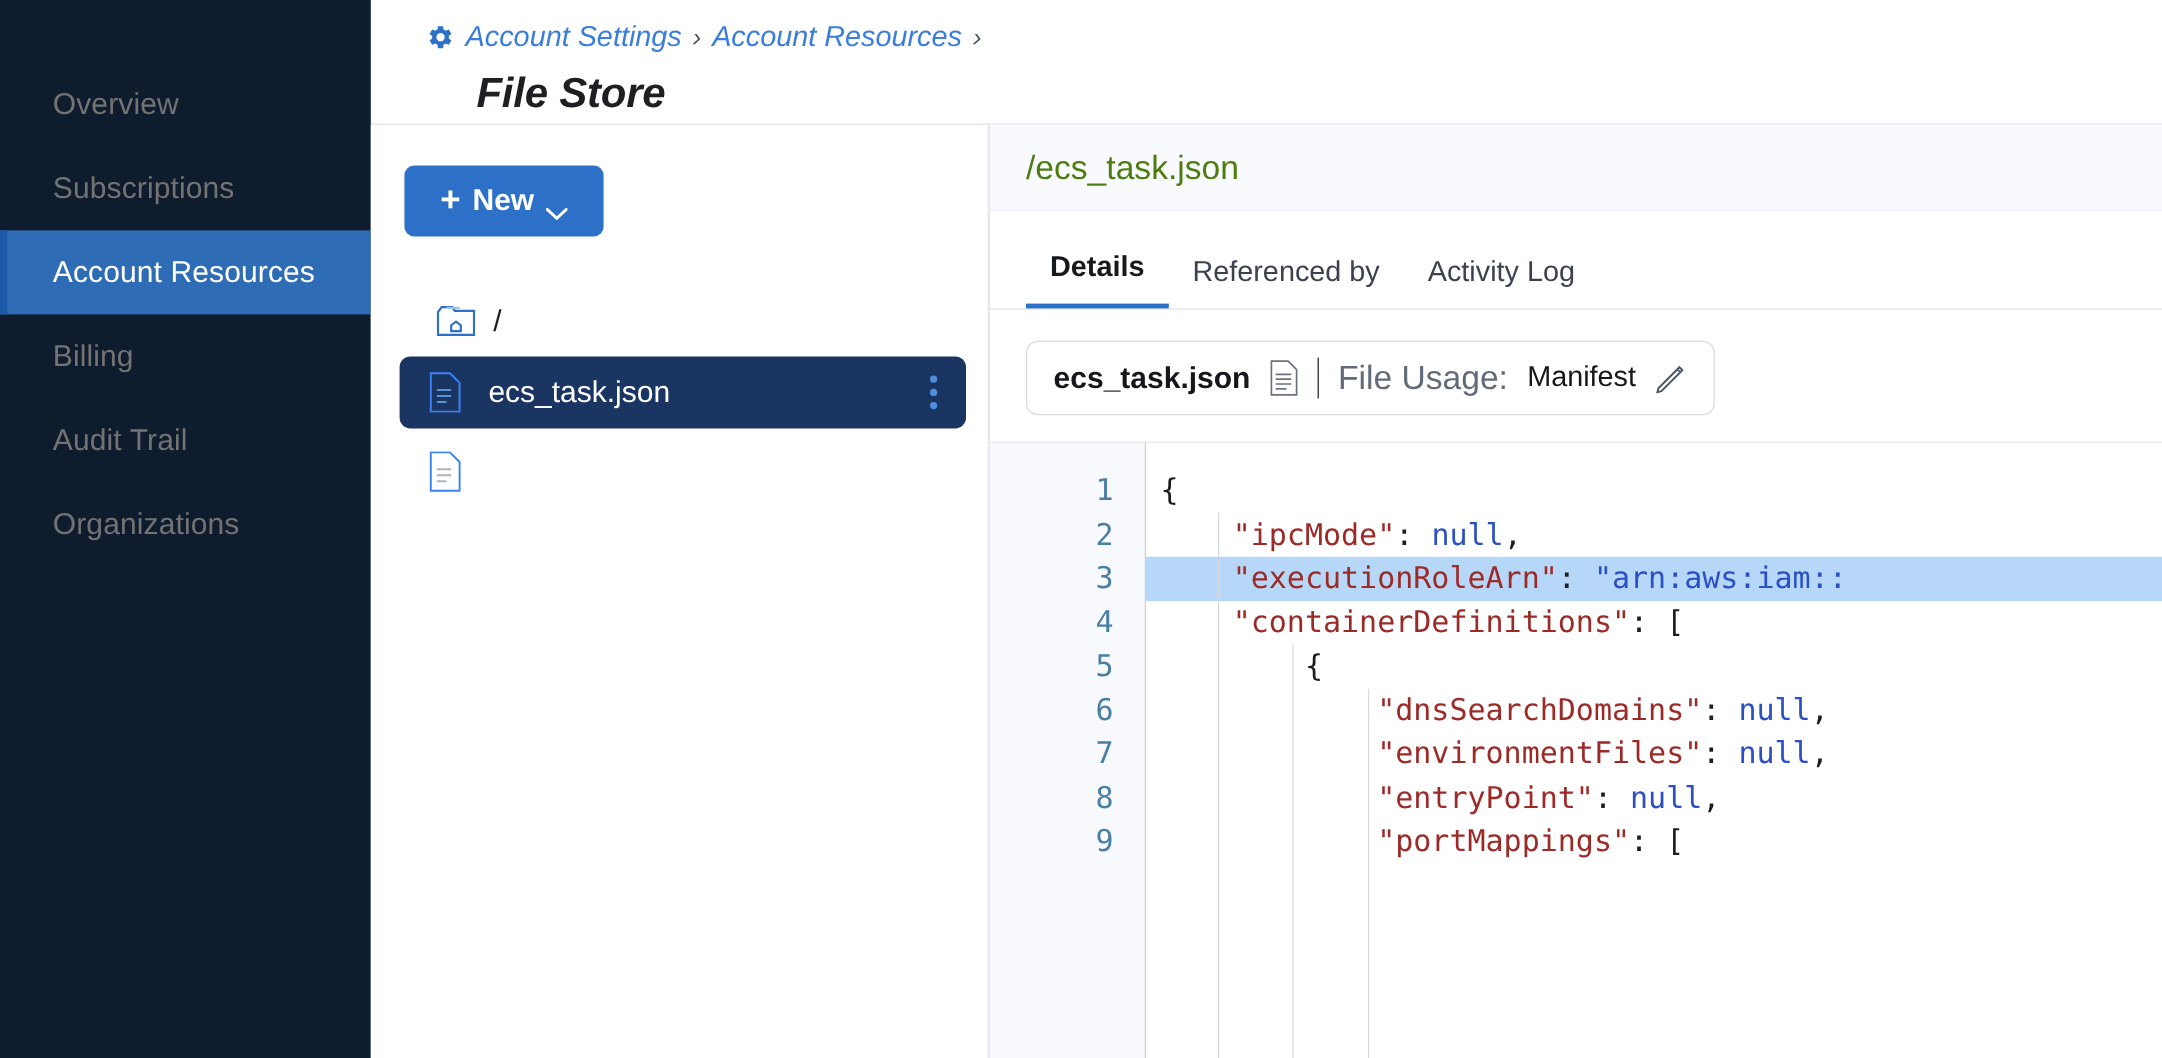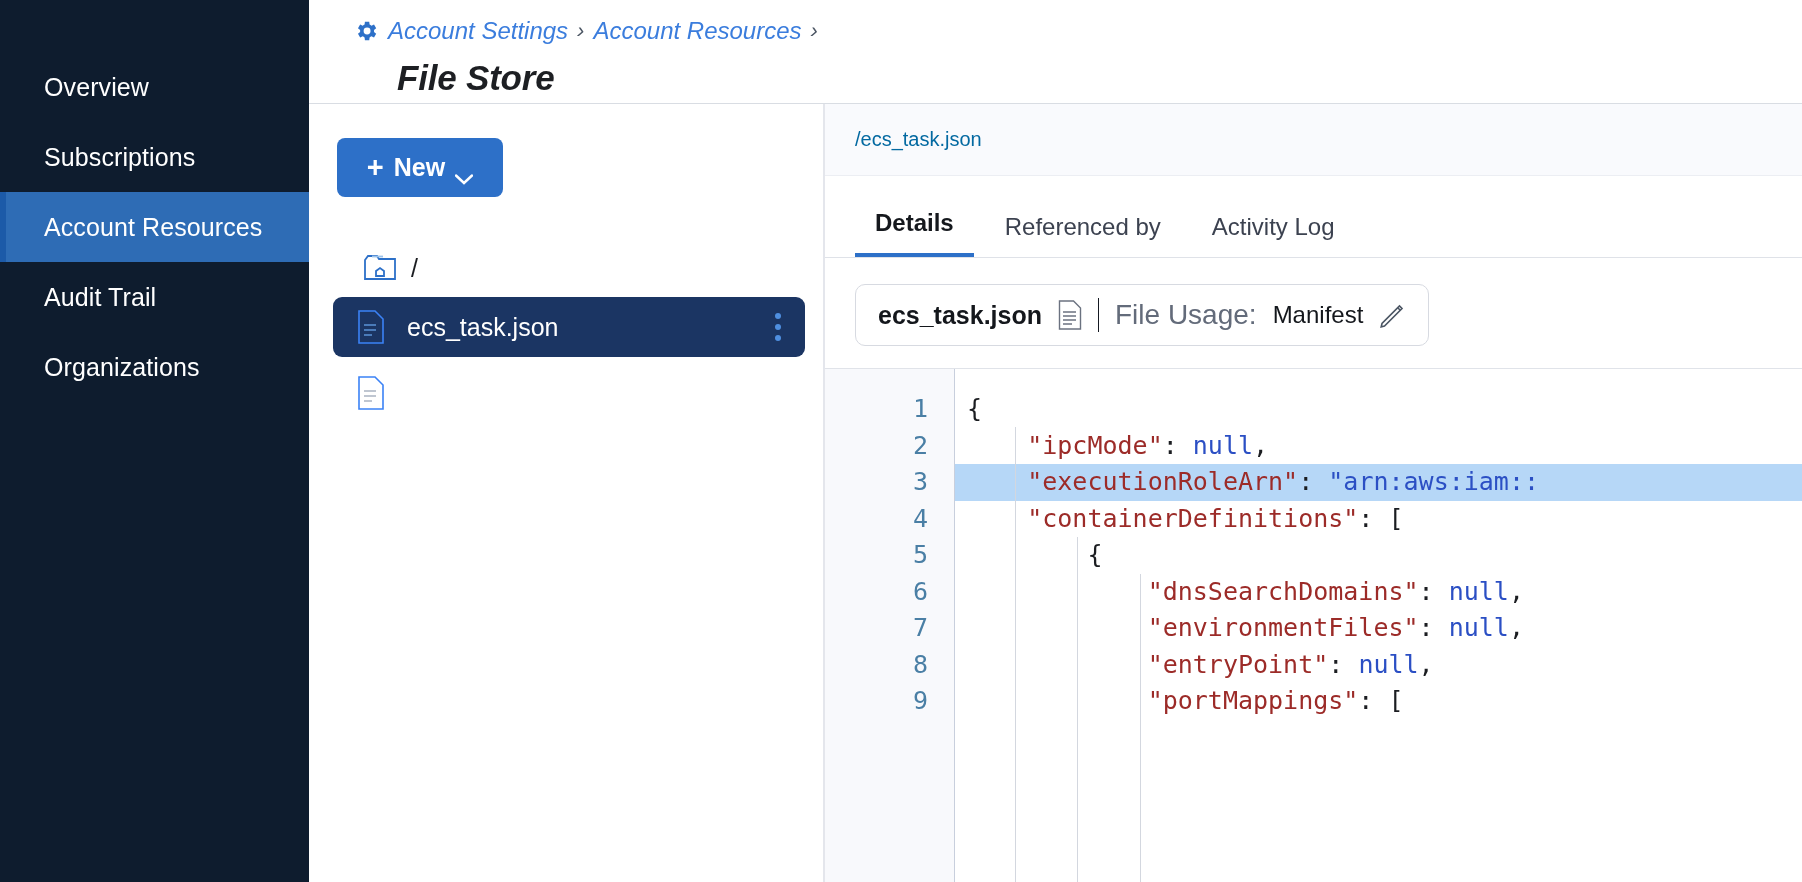--- a/index.html
+++ b/index.html
@@ -15,21 +15,21 @@
   .sidebar {
     width: 309px; min-width: 309px; height: 882px;
     background: #0e1c2e;
     padding-top: 52px;
     position: relative;
   }
   .nav-item {
     height: 70px;
     display: flex; align-items: center;
     padding-left: 44px;
-    color: #ffffff;
+    color: #737373;
     font-size: 25px;
     letter-spacing: .1px;
     cursor: pointer;
     white-space: nowrap;
   }
   .nav-item.active {
     background: #2e6cb5;
     color: #ffffff;
     border-left: 6px solid #1c5aa8;
     padding-left: 38px;
@@ -102,25 +102,25 @@
 
   
   .detail-panel { flex: 1; min-width: 0; display: flex; flex-direction: column; background: #fff; border-left: 1px solid #e4e6ec; }
   .path-bar {
     height: 72px; min-height: 72px;
     background: #f9fafd;
     border-bottom: 1px solid #eceef3;
     display: flex; align-items: center;
     padding-left: 30px;
   }
-  .path-text { font-size: 20px; color: #0369a1; }
+  .path-text { font-size: 28px; color: #4d7c0f; }
 
   .tabs {
     height: 82px; min-height: 82px;
-    display: flex; align-items: flex-end; gap: 11px;
+    display: flex; align-items: flex-end; gap: 0;
     padding-left: 30px;
     border-bottom: 1px solid #dfe2e8;
   }
   .tab {
     font-size: 24px; color: #3c4250;
     padding: 0 20px 16px 20px;
     cursor: pointer; white-space: nowrap;
   }
   .tab.active { color: #15181d; font-weight: bold; border-bottom: 4px solid #2d70c8; }
 
@@ -184,20 +184,23 @@
 
   <nav class="sidebar">
     <div class="nav-item">
       <span>Overview</span>
     </div>
     <div class="nav-item">
       <span>Subscriptions</span>
     </div>
     <div class="nav-item active">
       <span>Account Resources</span>
+    </div>
+    <div class="nav-item">
+      <span>Billing</span>
     </div>
     <div class="nav-item">
       <span>Audit Trail</span>
     </div>
     <div class="nav-item">
       <span>Organizations</span>
     </div>
   </nav>
 
   <div class="main">

